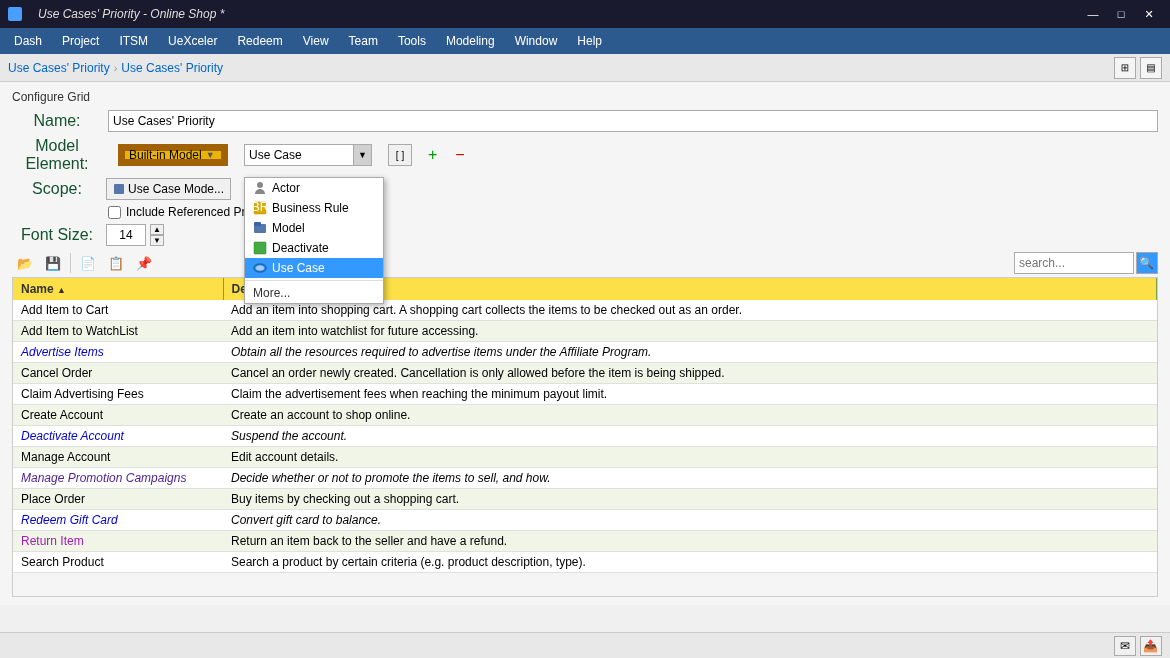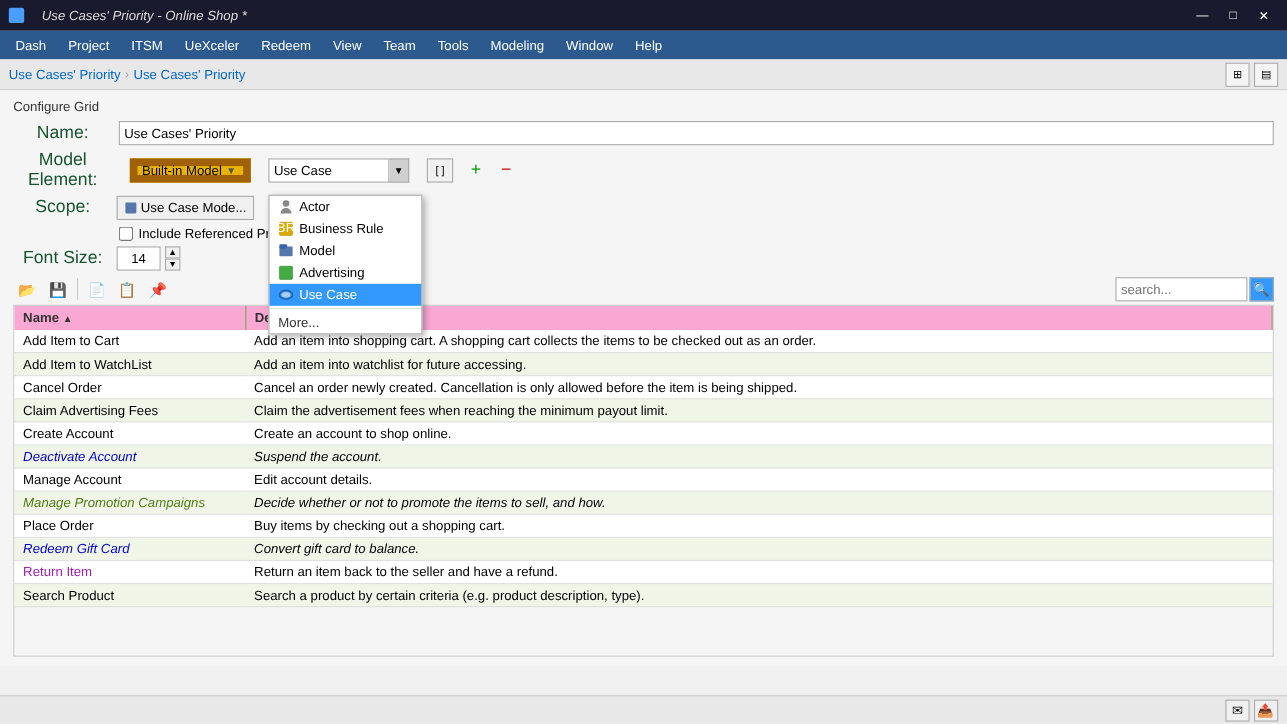--- a/index.html
+++ b/index.html
@@ -289,21 +289,21 @@
       font-size: 11px;
     }
 
     
     .data-table {
       width: 100%;
       border-collapse: collapse;
       font-size: 12px;
     }
     .table-header {
-      background: #f9a8d4;
+      background: #fde047;
       color: #333;
       font-weight: bold;
     }
     .table-header th {
       padding: 4px 8px;
       text-align: left;
       border-right: 1px solid #7aa048;
       font-size: 12px;
       font-weight: bold;
     }
@@ -450,21 +450,21 @@
                 </svg>
             </div>
             <span>Model</span>
           </div>
           <div class="dropdown-menu-item">
             <div class="dm-icon">
               <svg width="14" height="14" viewBox="0 0 14 14">
                   <rect x="1" y="1" width="12" height="12" rx="1" fill="#44aa44" stroke="#228822" stroke-width="0.5"></rect>
                 </svg>
             </div>
-            <span>Advertising</span>
+            <span>Deactivate</span>
           </div>
           <div class="dropdown-menu-item selected">
             <div class="dm-icon">
               <svg width="14" height="14" viewBox="0 0 14 14">
                   <ellipse cx="7" cy="7" rx="6" ry="4" fill="none" stroke="#2266aa" stroke-width="1.5"></ellipse>
                   <ellipse cx="7" cy="7" rx="4" ry="2.5" fill="#aaccee"></ellipse>
                 </svg>
             </div>
             <span>Use Case</span>
           </div>
@@ -536,41 +536,45 @@
 
         <tr class="table-row">
     <td style="color:#000; font-style:normal;">Add Item to Cart</td>
     <td style="font-style:normal;">Add an item into shopping cart. A shopping cart collects the items to be checked out as an order.</td>
   </tr>
             <tr class="table-row">
     <td style="color:#000; font-style:normal;">Add Item to WatchList</td>
     <td style="font-style:normal;">Add an item into watchlist for future accessing.</td>
   </tr>
             <tr class="table-row">
+    <td style="color:#0000cc; font-style:italic;">Advertise Items</td>
+    <td style="font-style:italic;">Obtain all the resources required to advertise items under the Affiliate Program.</td>
+  </tr>
+            <tr class="table-row">
     <td style="color:#000; font-style:normal;">Cancel Order</td>
     <td style="font-style:normal;">Cancel an order newly created. Cancellation is only allowed before the item is being shipped.</td>
   </tr>
             <tr class="table-row">
     <td style="color:#000; font-style:normal;">Claim Advertising Fees</td>
     <td style="font-style:normal;">Claim the advertisement fees when reaching the minimum payout limit.</td>
   </tr>
             <tr class="table-row">
     <td style="color:#000; font-style:normal;">Create Account</td>
     <td style="font-style:normal;">Create an account to shop online.</td>
   </tr>
             <tr class="table-row">
     <td style="color:#0000cc; font-style:italic;">Deactivate Account</td>
     <td style="font-style:italic;">Suspend the account.</td>
   </tr>
             <tr class="table-row">
     <td style="color:#000; font-style:normal;">Manage Account</td>
     <td style="font-style:normal;">Edit account details.</td>
   </tr>
             <tr class="table-row">
-    <td style="color:#4d7c0f; font-style:italic;">Manage Promotion Campaigns</td>
+    <td style="color:#4c1d95; font-style:italic;">Manage Promotion Campaigns</td>
     <td style="font-style:italic;">Decide whether or not to promote the items to sell, and how.</td>
   </tr>
             <tr class="table-row">
     <td style="color:#000; font-style:normal;">Place Order</td>
     <td style="font-style:normal;">Buy items by checking out a shopping cart.</td>
   </tr>
             <tr class="table-row">
     <td style="color:#0000cc; font-style:italic;">Redeem Gift Card</td>
     <td style="font-style:italic;">Convert gift card to balance.</td>
   </tr>

